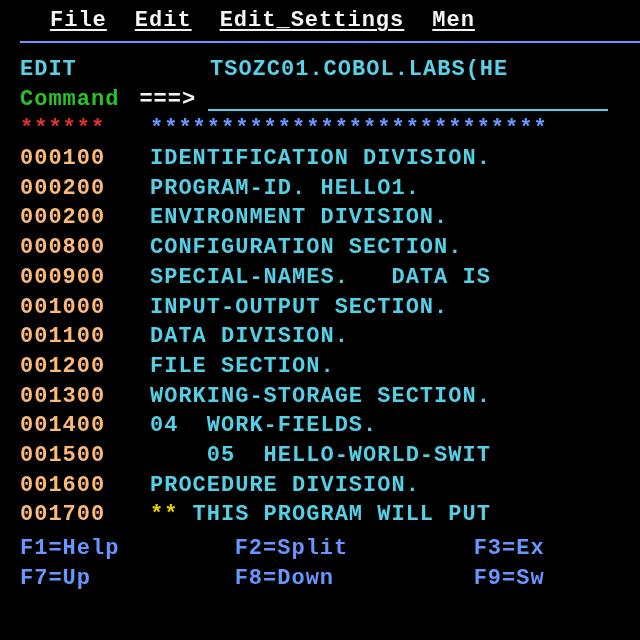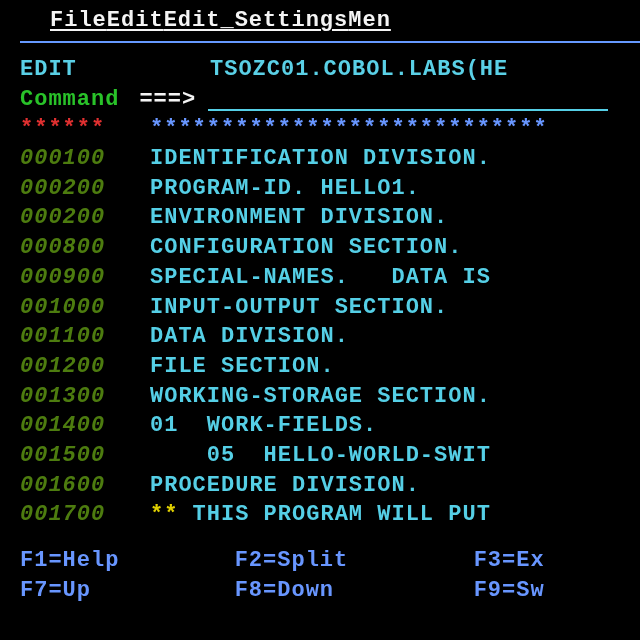--- a/index.html
+++ b/index.html
@@ -13,20 +13,21 @@
       height: 640px;
       overflow: hidden;
       font-family: 'Courier New', monospace;
       font-weight: bold;
       font-size: 22px;
       letter-spacing: 1px;
       color: #fff;
     }
     .menubar {
       display: flex;
+      gap: 28px;
       padding: 8px 30px 6px 50px;
       color: #f4f4f4;
     }
     .menubar span {
       text-decoration: underline;
       text-decoration-color: #f4f4f4;
       text-underline-offset: 3px;
     }
     .hr {
       border-top: 2px solid #6699ff;
@@ -45,24 +46,23 @@
     .red { color: #e03030; }
     .blue { color: #6896ff; }
     .yellow { color: #e0d000; }
     .cmd-input {
       border-bottom: 2px solid #55cfe6;
       width: 400px;
       height: 22px;
       margin-top: 4px;
     }
     .lineno {
-      color: #4d7c0f;
+      color: #fdba74;
       width: 130px;
       flex-shrink: 0;
-      font-style: italic;
     }
     .code-cyan { color: #55cfe6; }
     .fkeys {
       display: flex;
       padding: 0 20px;
       color: #6896ff;
       line-height: 1.35;
     }
     .fkeys span {
       display: inline-block;
@@ -102,32 +102,32 @@
 <div id="code-lines">
     <div class="row"><span class="lineno">000100</span><span class="code-cyan">IDENTIFICATION DIVISION.</span></div>
     <div class="row"><span class="lineno">000200</span><span class="code-cyan">PROGRAM-ID. HELLO1.</span></div>
     <div class="row"><span class="lineno">000200</span><span class="code-cyan">ENVIRONMENT DIVISION.</span></div>
     <div class="row"><span class="lineno">000800</span><span class="code-cyan">CONFIGURATION SECTION.</span></div>
     <div class="row"><span class="lineno">000900</span><span class="code-cyan">SPECIAL-NAMES.   DATA IS</span></div>
     <div class="row"><span class="lineno">001000</span><span class="code-cyan">INPUT-OUTPUT SECTION.</span></div>
     <div class="row"><span class="lineno">001100</span><span class="code-cyan">DATA DIVISION.</span></div>
     <div class="row"><span class="lineno">001200</span><span class="code-cyan">FILE SECTION.</span></div>
     <div class="row"><span class="lineno">001300</span><span class="code-cyan">WORKING-STORAGE SECTION.</span></div>
-    <div class="row"><span class="lineno">001400</span><span class="code-cyan">01  WORK-FIELDS.</span></div>
+    <div class="row"><span class="lineno">001400</span><span class="code-cyan">04  WORK-FIELDS.</span></div>
     <div class="row"><span class="lineno">001500</span><span class="code-cyan">    05  HELLO-WORLD-SWIT</span></div>
     <div class="row"><span class="lineno">001600</span><span class="code-cyan">PROCEDURE DIVISION.</span></div>
   </div>
 
 <div class="row">
   <span class="lineno">001700</span>
   <span class="yellow">**</span>
   <span class="code-cyan"> THIS PROGRAM WILL PUT </span>
 </div>
 
-<div class="fkeys" style="margin-top:16px">
+<div class="fkeys" style="margin-top:4px">
   <span class="fk1">F1=Help</span>
   <span class="fk2">F2=Split</span>
   <span class="fk3">F3=Ex</span>
 </div>
 
 <div class="fkeys">
   <span class="fk1">F7=Up</span>
   <span class="fk2">F8=Down</span>
   <span class="fk3">F9=Sw</span>
 </div>

